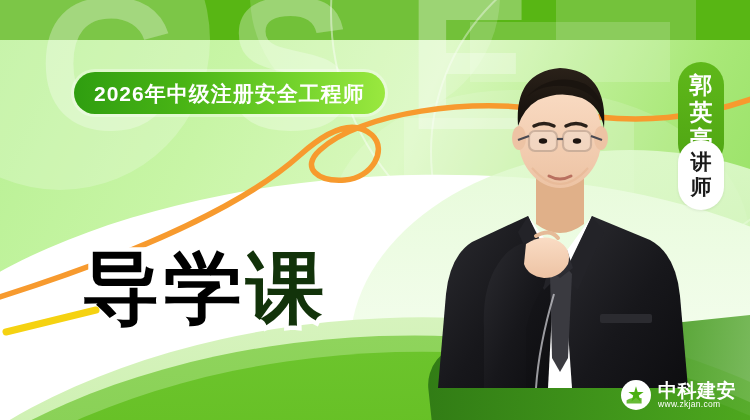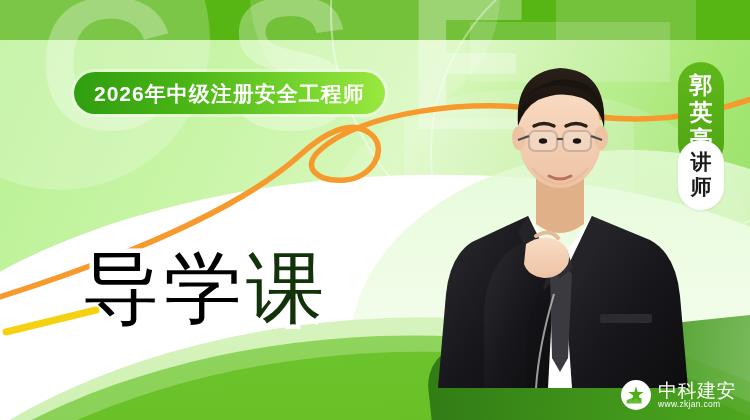--- a/index.html
+++ b/index.html
@@ -159,21 +159,21 @@
     white-space: nowrap;
     -webkit-text-stroke: 9px #ffffff;
     paint-order: stroke fill;
     text-shadow: 0 0 1px #ffffff;
   }
   .title-sub {
     position: absolute;
     left: 82px;
     top: 250px;
     font-size: 78px;
-    font-weight: normal;
+    font-weight: bold;
     line-height: 0.98;
     letter-spacing: 4px;
     white-space: nowrap;
     -webkit-text-stroke: 9px #ffffff;
     paint-order: stroke fill;
     color: #000000;
   }
   .title-sub .tail { color: #12330a; }
 
   
@@ -244,21 +244,21 @@
     background: #ffffff;
     display: flex;
     align-items: center;
     justify-content: center;
     flex: 0 0 auto;
   }
   .brand-words { display: flex; flex-direction: column; line-height: 1; }
   .brand-cn {
     color: #ffffff;
     font-size: 19px;
-    font-weight: normal;
+    font-weight: bold;
     letter-spacing: 0.5px;
   }
   .brand-url {
     color: #ffffff;
     font-size: 8.5px;
     letter-spacing: 0.3px;
     margin-top: 0;
     font-family: "Liberation Sans", sans-serif;
   }
 </style>

